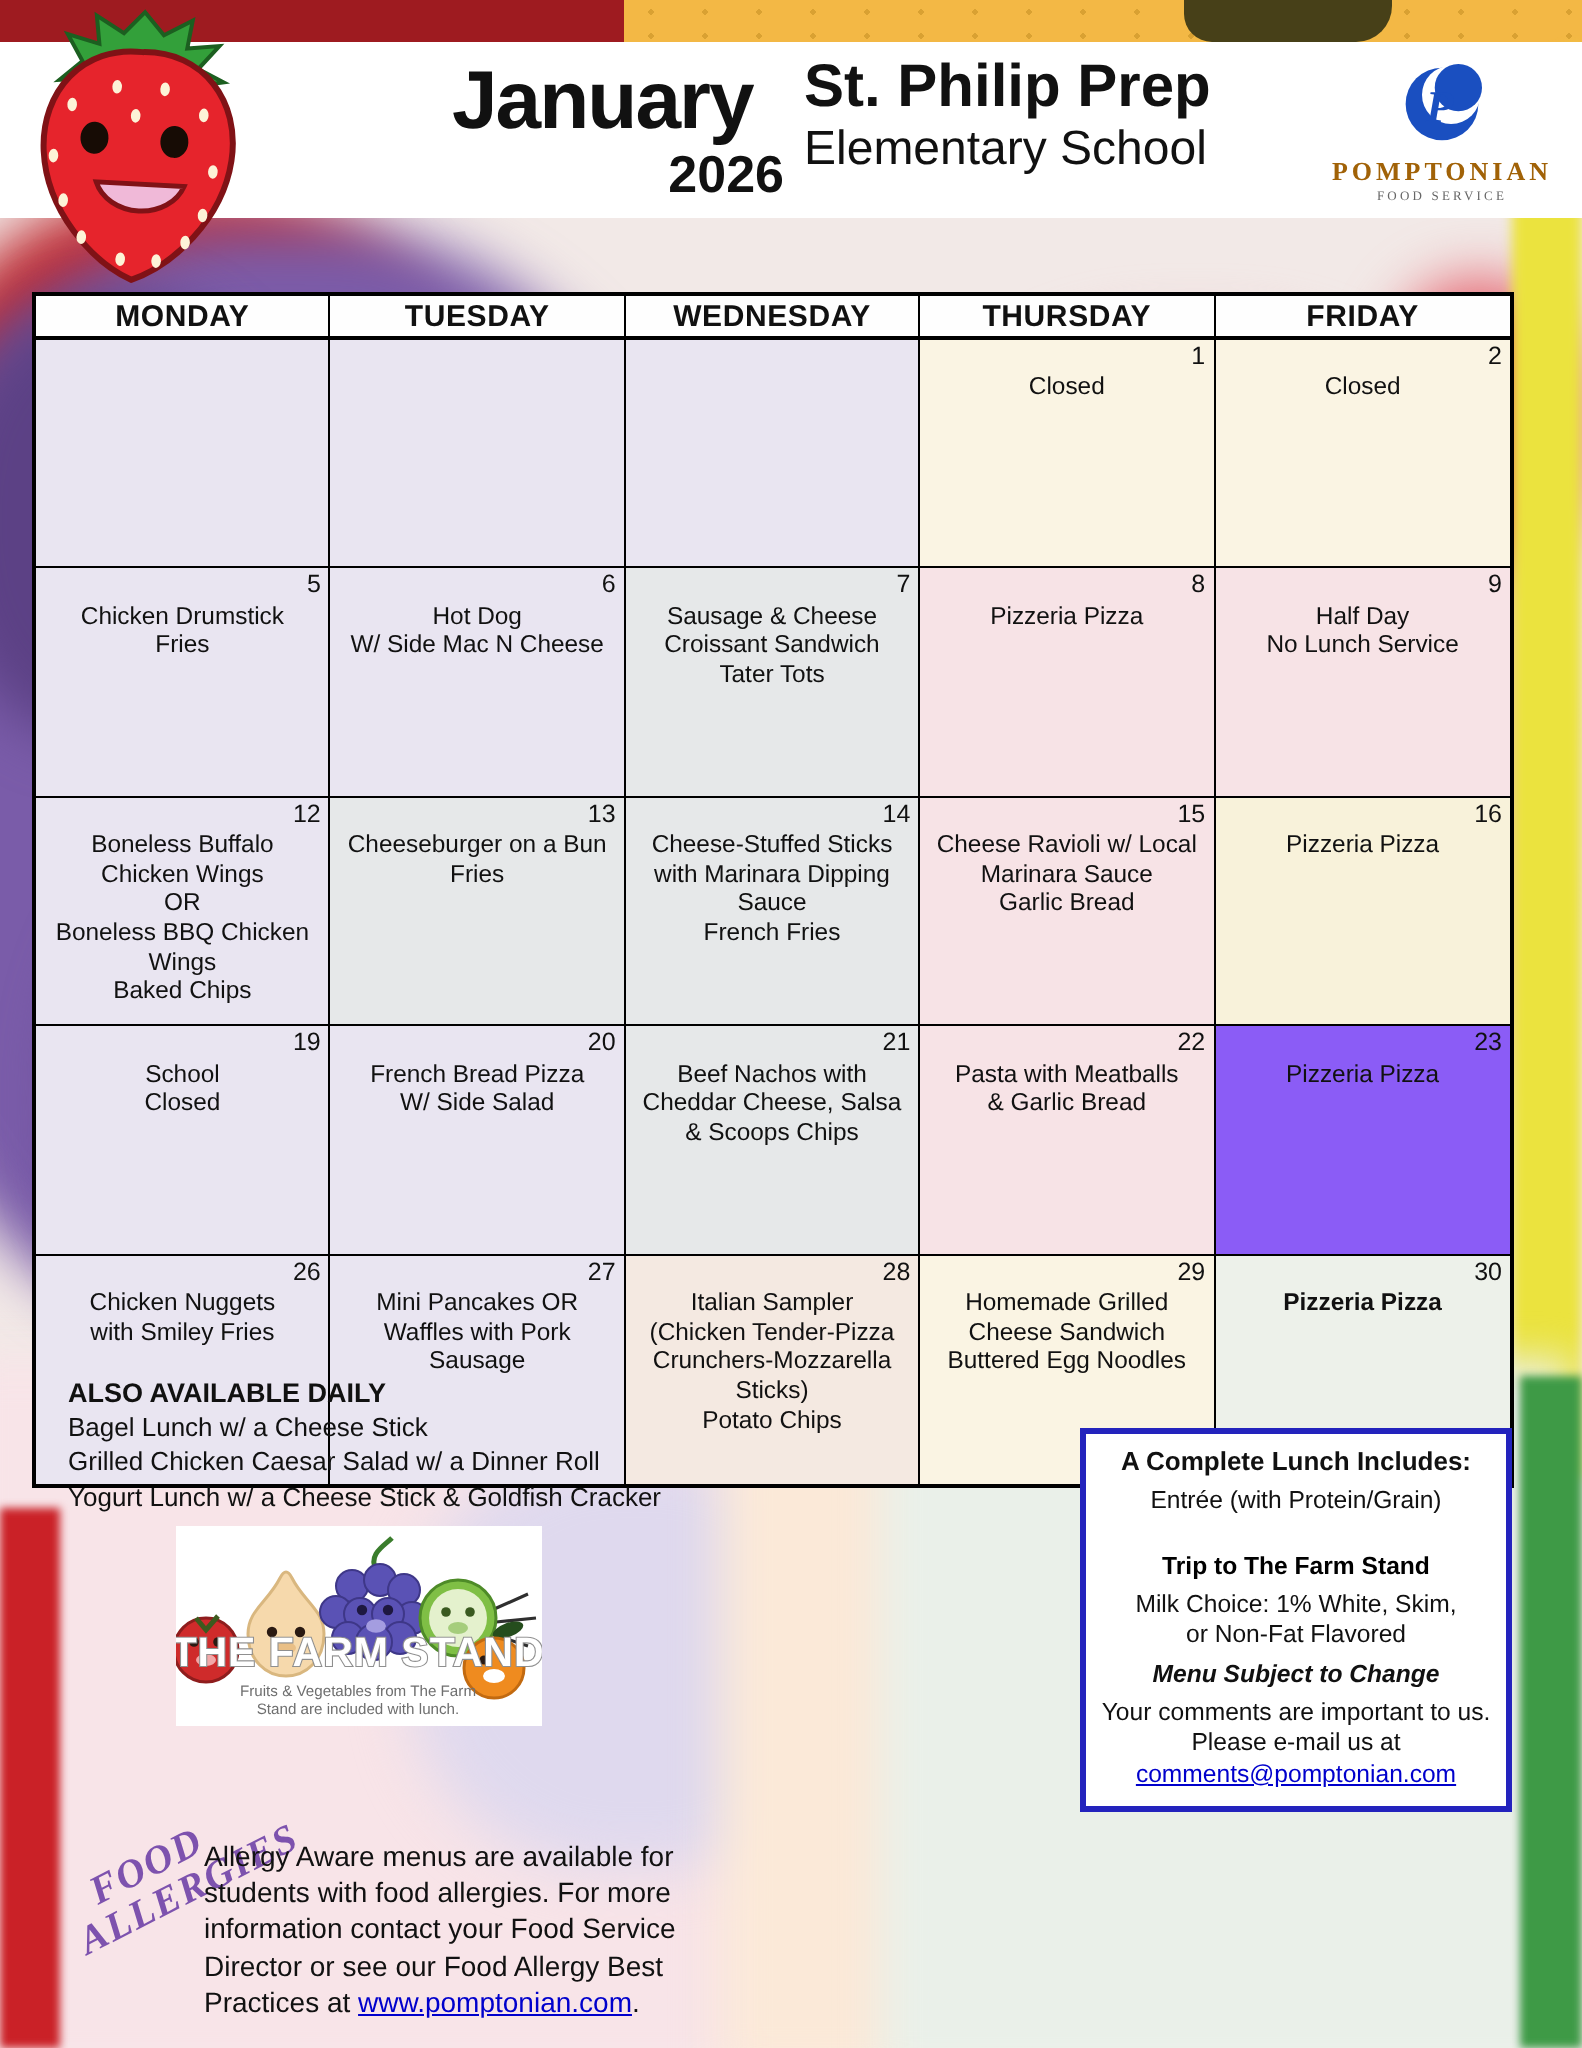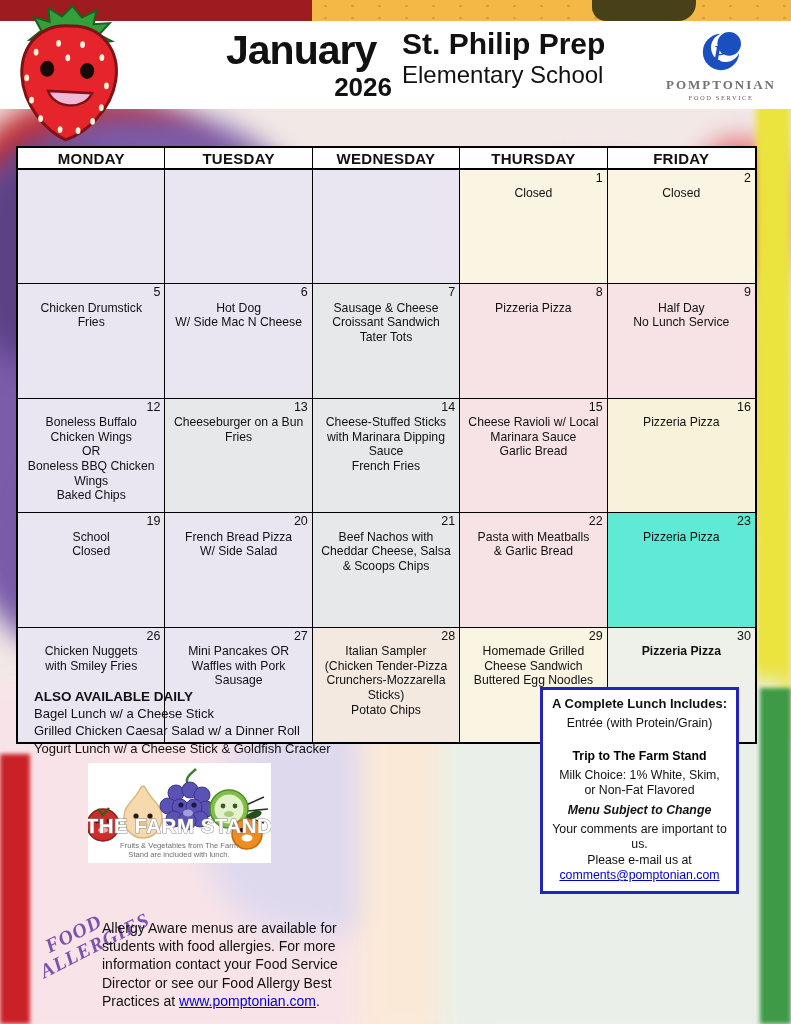--- a/index.html
+++ b/index.html
@@ -33,46 +33,46 @@
   
   .mascot{position:absolute;left:8px;top:4px;width:122px;height:140px;z-index:2;}
   .title-block{position:absolute;left:226px;top:30px;width:168px;z-index:2;}
   .month{font-size:41px;font-weight:bold;letter-spacing:-1px;line-height:1;}
   .year{font-size:26px;font-weight:bold;text-align:right;line-height:1;margin-top:3px;padding-right:2px;}
   .school-block{position:absolute;left:402px;top:28px;z-index:2;}
   .school-name{font-size:30px;font-weight:bold;line-height:1.05;}
   .school-sub{font-size:24px;line-height:1.1;margin-top:2px;}
   .brand-block{position:absolute;left:652px;top:32px;width:138px;text-align:center;z-index:2;}
   .brand-logo{width:40px;height:40px;}
-  .brand-name{font-family:"Liberation Serif",serif;font-size:13px;font-weight:bold;letter-spacing:2px;color:#737373;margin-top:1px;}
+  .brand-name{font-family:"Liberation Serif",serif;font-size:13px;font-weight:bold;letter-spacing:2px;color:#a16207;margin-top:1px;}
   .brand-sub{font-family:"Liberation Serif",serif;font-size:6.5px;letter-spacing:1.6px;color:#666;margin-top:1px;}
 
   
   .cal{position:absolute;left:16px;top:146px;width:741px;height:598px;z-index:3;
        display:grid;grid-template-columns:repeat(5,1fr);grid-template-rows:22px repeat(5,1fr);
        border:2.5px solid #000;box-sizing:border-box;background:transparent;}
   .hcell{background:#fefefe;border-right:1.5px solid #000;border-bottom:2.5px solid #000;
        font-weight:bold;font-size:15px;display:flex;align-items:center;justify-content:center;letter-spacing:.3px;}
   .cell{border-right:1.5px solid #000;border-bottom:1.5px solid #000;box-sizing:border-box;
        padding:1px 4px 2px;overflow:hidden;}
   .c5{border-right:none !important;}
   .r5{border-bottom:none !important;}
   .dnum{text-align:right;font-size:12.5px;line-height:1.15;min-height:14px;}
   .menu{text-align:center;font-size:12.2px;line-height:1.2;white-space:pre-line;margin-top:1px;}
   .menu-bold{font-weight:bold;}
   .t-lav{background:#e9e5f1;} .t-lavg{background:#e6e8e9;} .t-cream{background:#faf4e3;}
-  .t-cream2{background:#f8f2da;} .t-pink{background:#f7e3e6;} .t-yellow{background:#5eead4;}
+  .t-cream2{background:#f8f2da;} .t-pink{background:#f7e3e6;} .t-yellow{background:#8b5cf6;}
   .t-peach{background:#f4e9e1;} .t-bgreen{background:#edf1ea;}
 
   
   .also{position:absolute;left:34px;top:689px;z-index:3;}
   .also-title{font-weight:bold;font-size:13.5px;margin-bottom:1px;}
   .also-item{font-size:13px;line-height:1.33;}
   .farm{position:absolute;left:88px;top:763px;width:183px;height:100px;z-index:3;}
-  .lunchbox{position:absolute;left:540px;top:687px;width:199px;box-sizing:border-box;z-index:3;
+  .lunchbox{position:absolute;left:540px;top:714px;width:216px;box-sizing:border-box;z-index:3;
        border:3px solid #2323bd;background:#fff;padding:6px 5px 8px;text-align:center;
        font-size:12.3px;line-height:1.25;}
   .lb-title{font-weight:bold;font-size:13px;margin-bottom:4px;}
   .lb-entree{margin-bottom:4px;}
   .lb-farm{color:#000000;font-weight:bold;margin-bottom:4px;margin-top:17px;}
   .lb-milk{white-space:pre-line;margin-bottom:4px;}
   .lb-subject{font-weight:bold;font-style:italic;margin-bottom:4px;}
   .lb-comments{white-space:pre-line;}
   a.lnk{color:#0000cc;text-decoration:underline;}
   .stamp{position:absolute;left:30px;top:916px;z-index:3;transform:rotate(-27deg);

